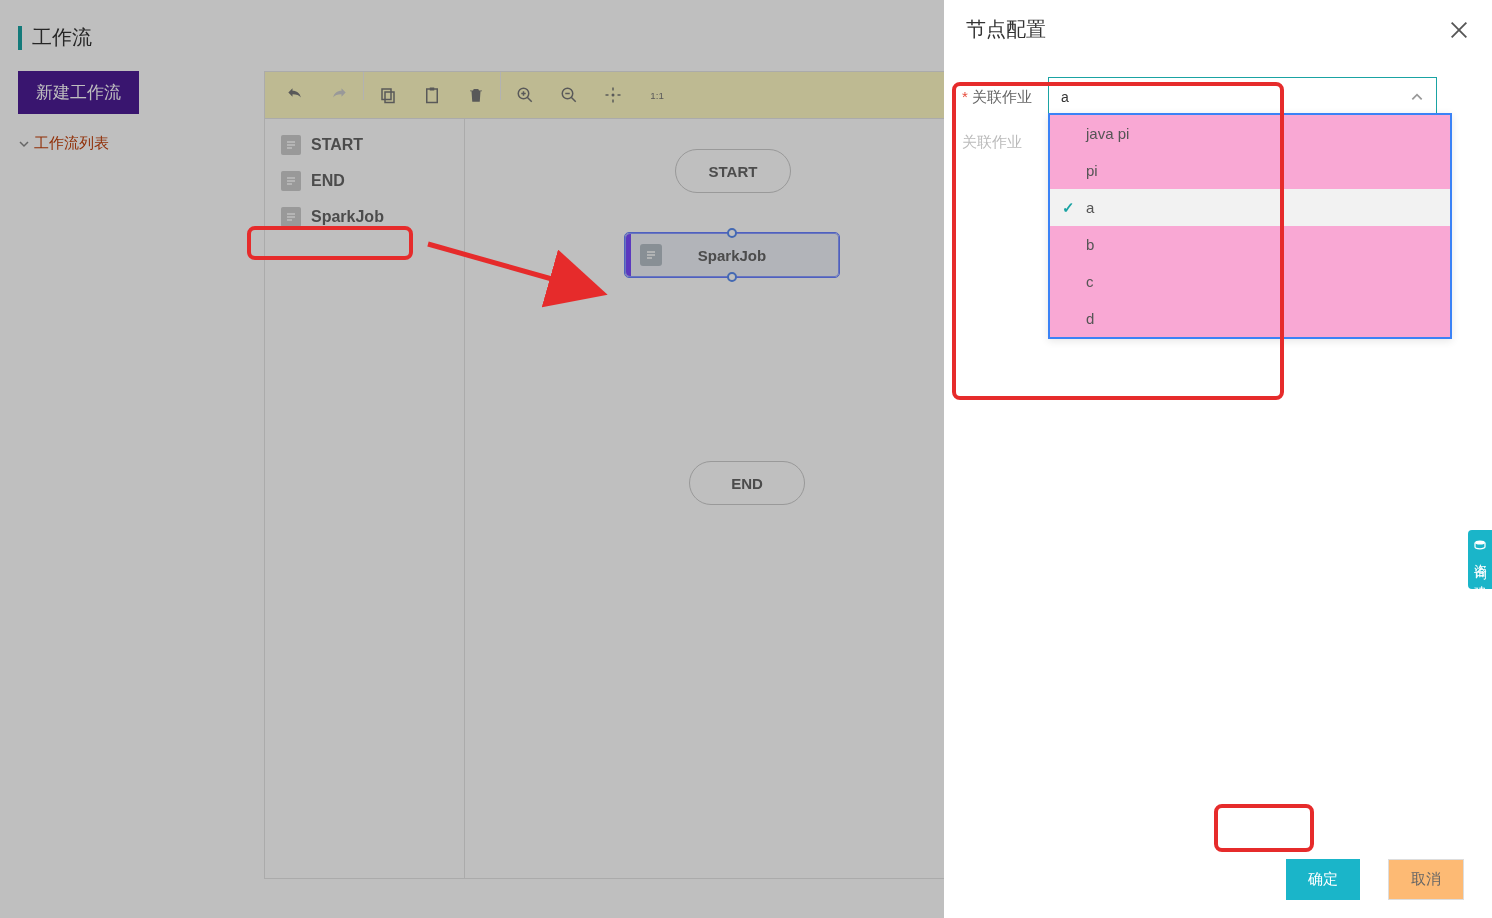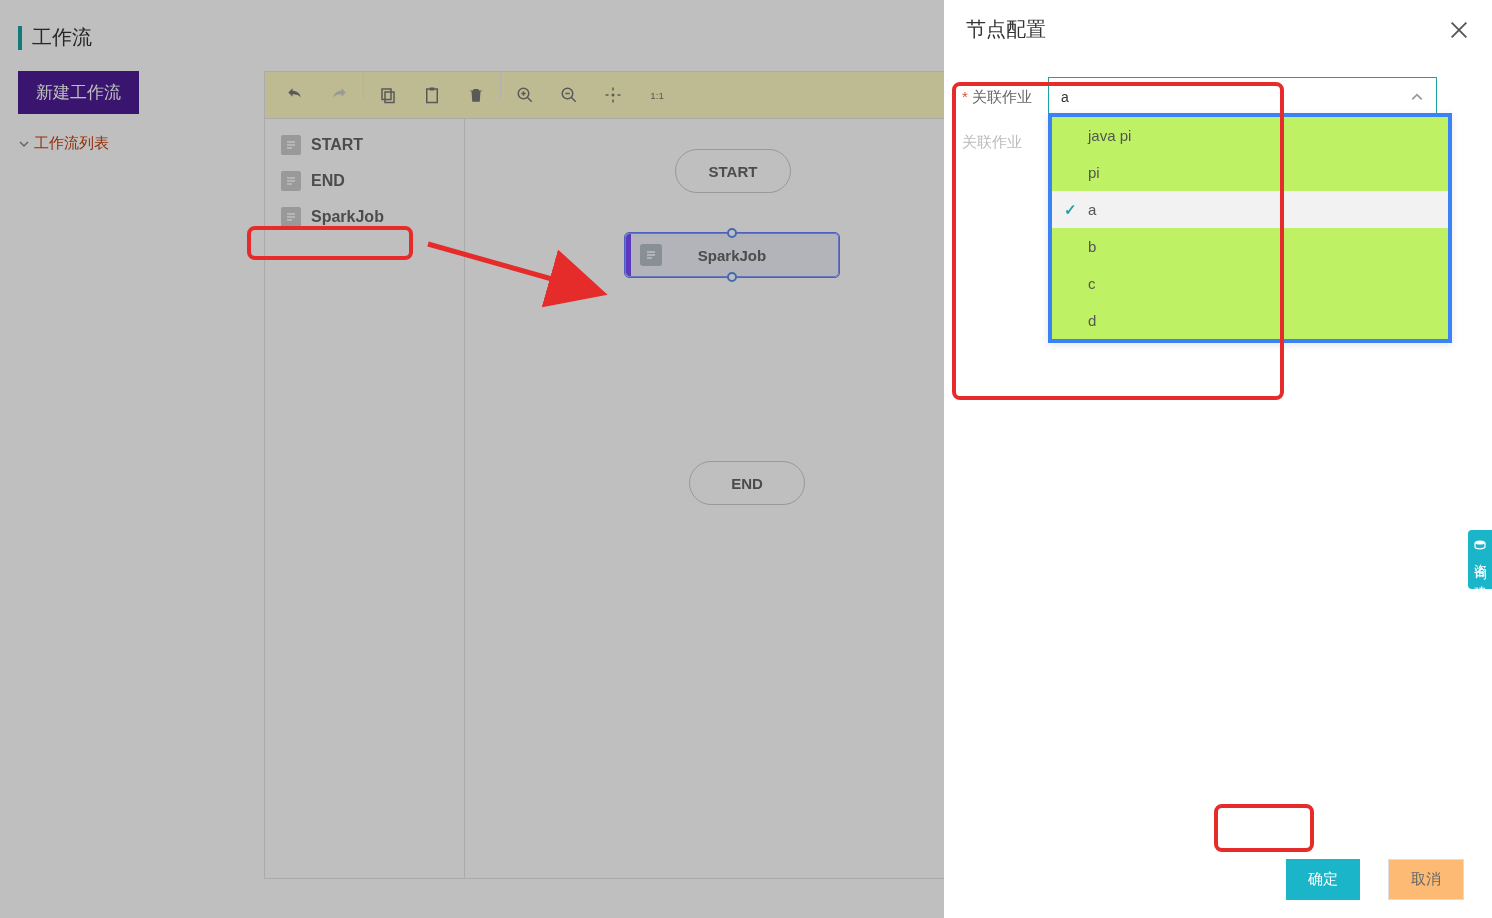--- a/index.html
+++ b/index.html
@@ -54,21 +54,21 @@
     .panel-header { display: flex; align-items: center; justify-content: space-between; padding: 16px 22px 16px 22px; }
     .panel-title { font-size: 20px; color: #333; }
     .panel-close { width: 22px; height: 22px; color: #555; cursor: pointer; }
     .panel-body { flex: 1; padding: 10px 15px 0 0; position: relative; }
     .form-row { display: flex; align-items: center; padding: 8px 40px 8px 18px; }
     .form-label { width: 86px; font-size: 15px; color: #666; }
     .form-label.req::before { content: "* "; color: #e74c3c; }
     .form-label.muted { color: #bbb; }
     .select-box { flex: 1; border: 1px solid #1aa3a3; height: 40px; display: flex; align-items: center; justify-content: space-between; padding: 0 12px; cursor: pointer; background: #fff; }
     .select-box .chev-up { color: #999; }
-    .dropdown { position: absolute; left: 104px; right: 40px; top: 54px; background: #bef264; border: 4px solid #3b82f6; box-shadow: 0 2px 8px rgba(0,0,0,0.1); max-height: 260px; overflow: auto; }
+    .dropdown { position: absolute; left: 104px; right: 40px; top: 54px; background: #f9a8d4; border: 2px solid #3b82f6; box-shadow: 0 2px 8px rgba(0,0,0,0.1); max-height: 260px; overflow: auto; }
     .dropdown-item { padding: 10px 14px 10px 36px; font-size: 15px; color: #555; cursor: pointer; position: relative; }
     .dropdown-item:hover, .dropdown-item.selected { background: #f2f2f2; }
     .dropdown-item.selected::before { content: "✓"; position: absolute; left: 12px; color: #1aa3a3; font-weight: bold; }
     
     .panel-footer { display: flex; justify-content: flex-end; gap: 28px; padding: 18px 28px; }
     .btn-primary { background: #1ab5c9; color: #fff; border: none; padding: 10px 22px; font-size: 15px; cursor: pointer; }
     .btn-default { background: #fdba74; color: #666; border: 1px solid #ddd; padding: 10px 22px; font-size: 15px; cursor: pointer; }
     
     
     .anno-box { position: absolute; border: 4px solid #e62b2b; border-radius: 8px; pointer-events: none; }

